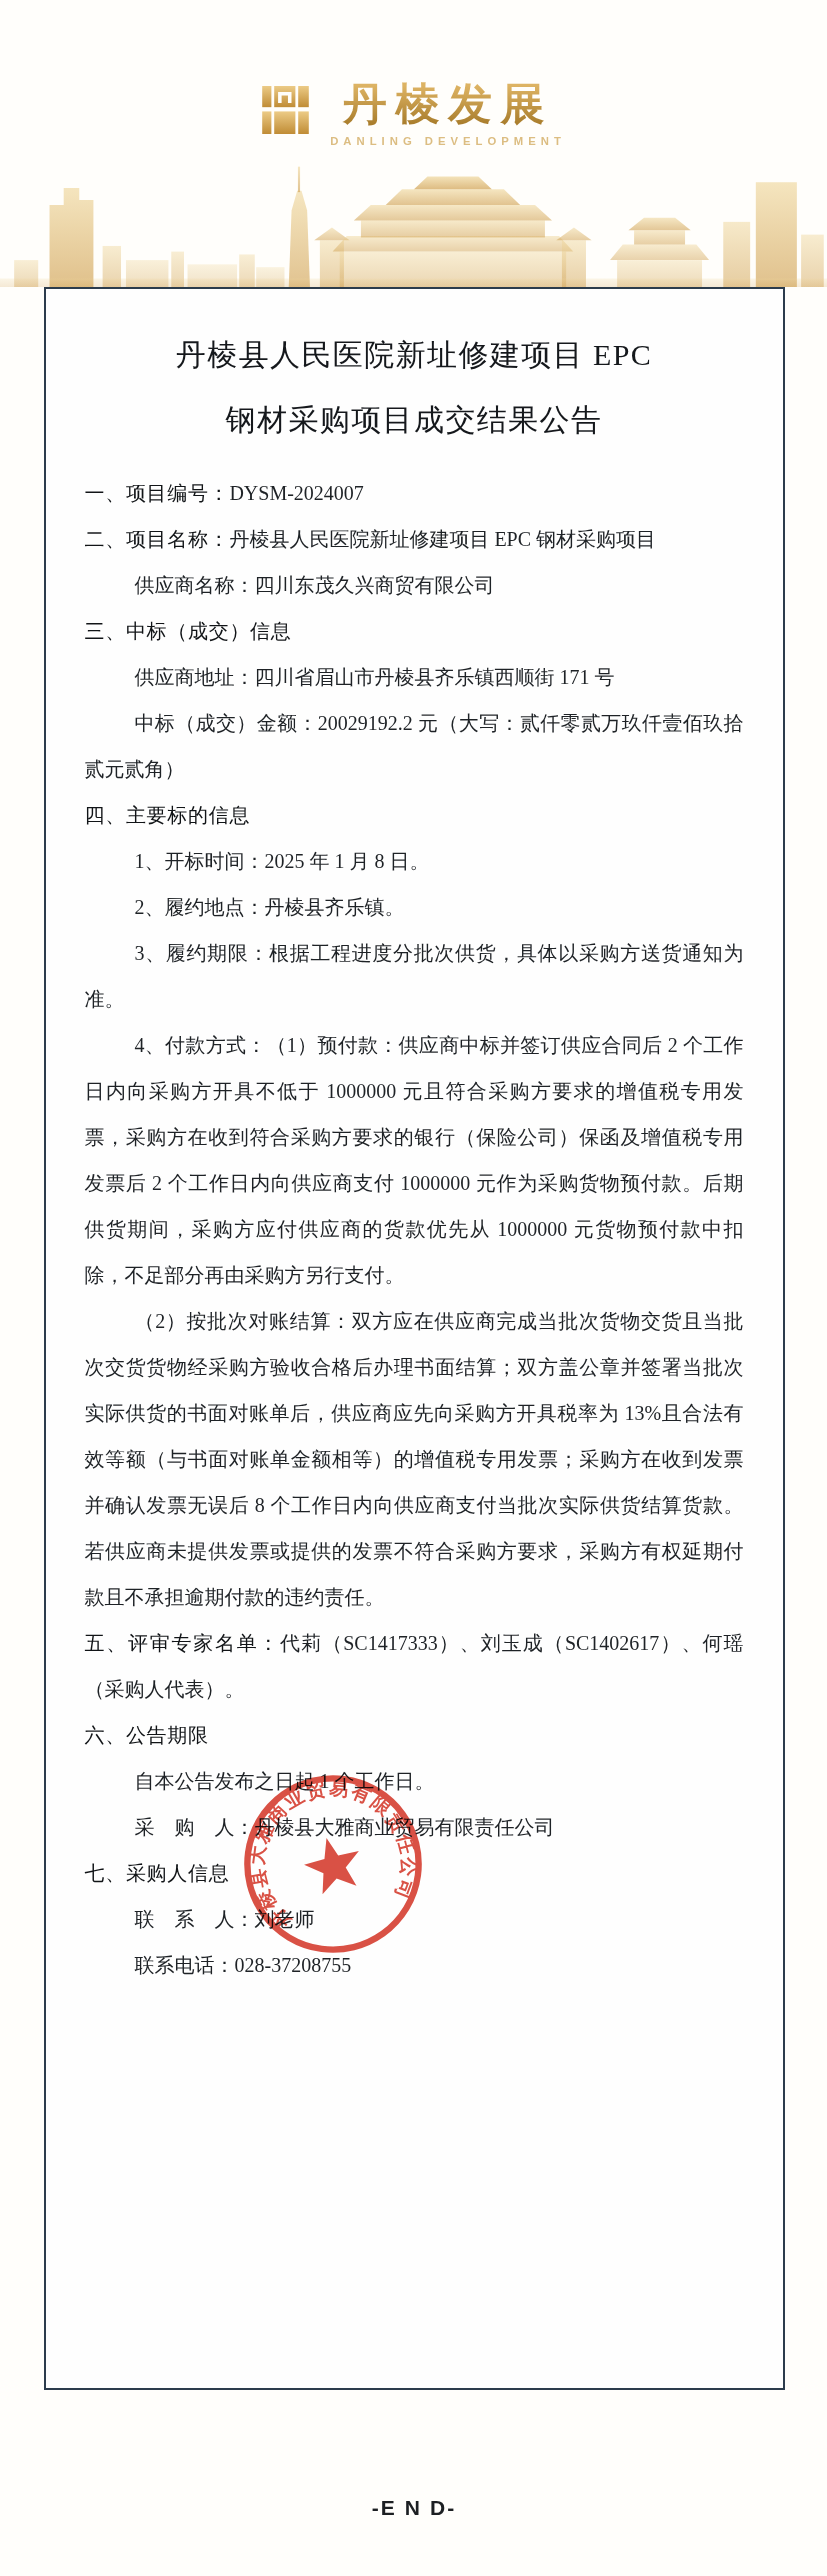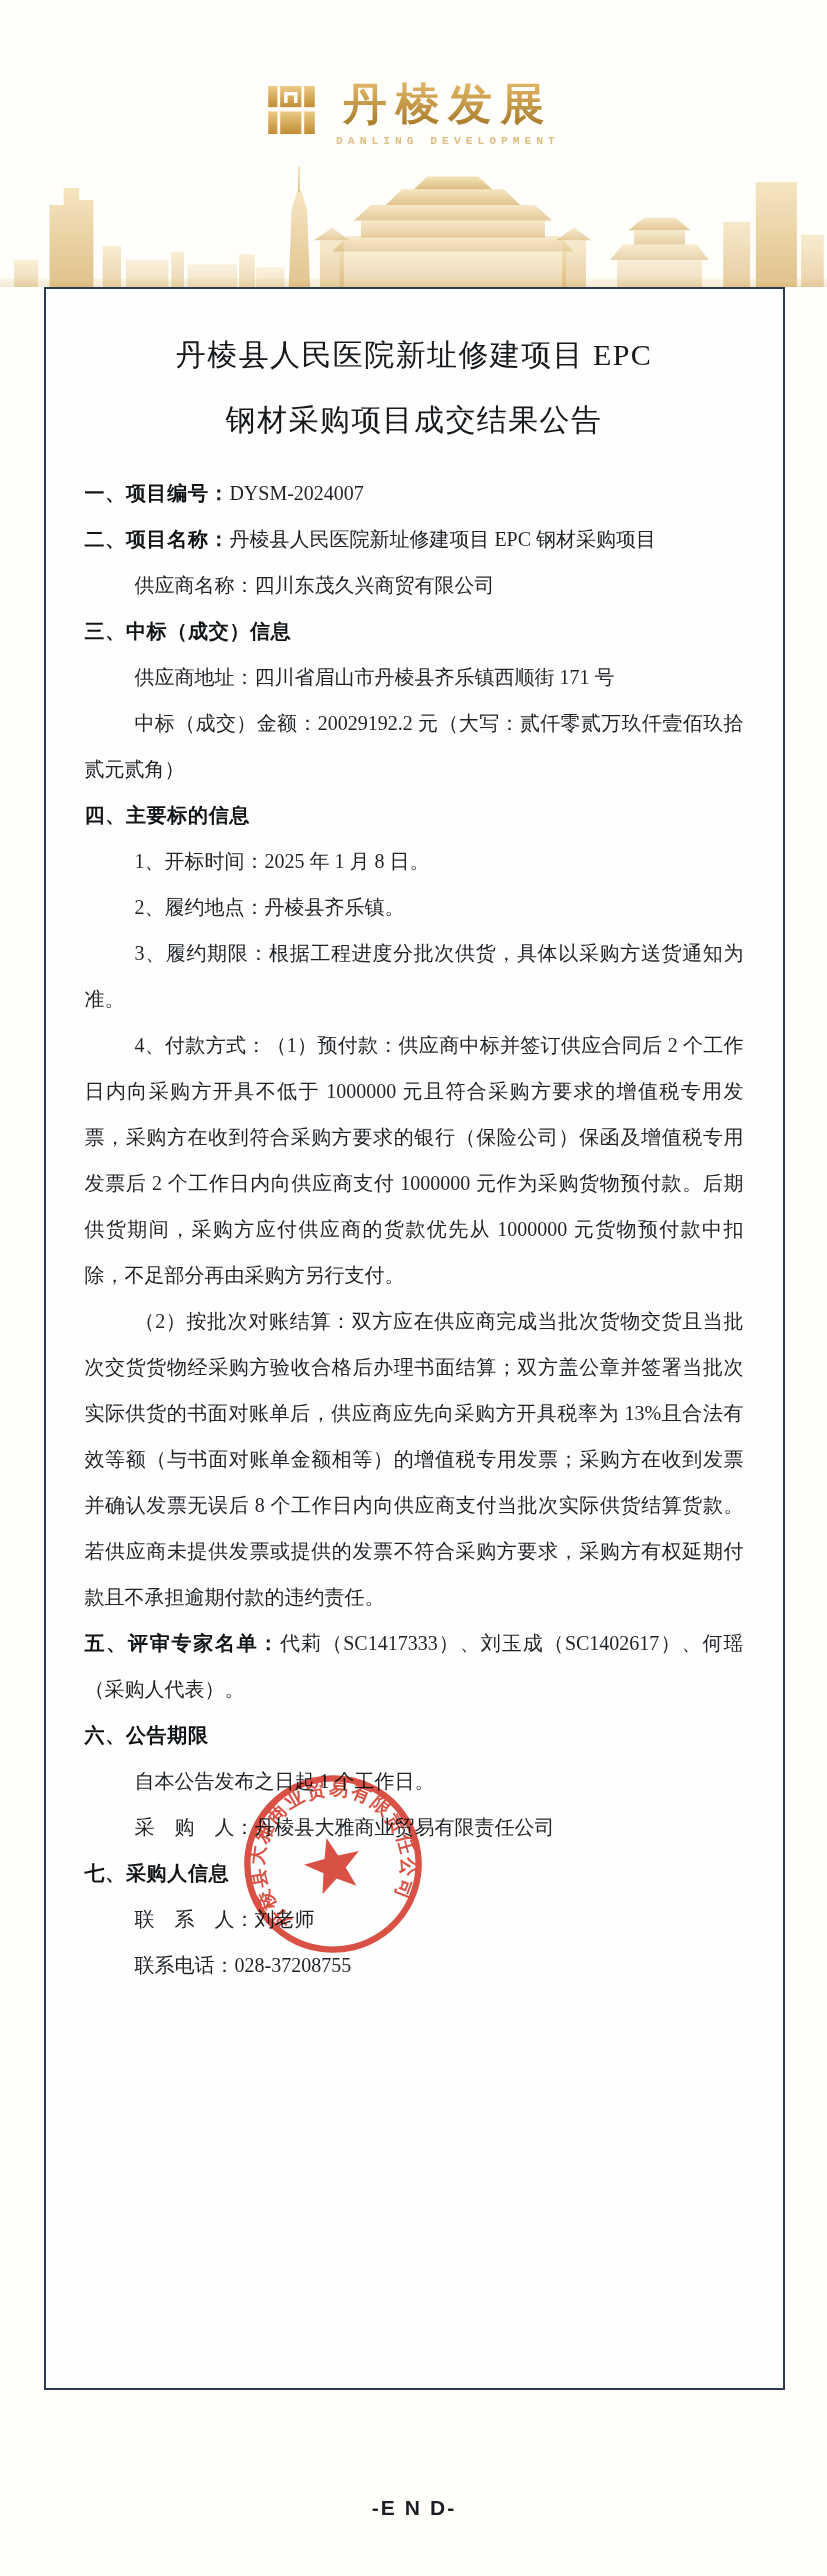--- a/index.html
+++ b/index.html
@@ -31,21 +31,21 @@
     font-size:44px;font-weight:700;letter-spacing:8.5px;line-height:1.05;
     font-family:"Liberation Serif",serif;
     color:#c6953e;
     background:linear-gradient(180deg,#ddb363 8%,#a97d2c 92%);
     -webkit-background-clip:text;background-clip:text;
     -webkit-text-fill-color:transparent;
     white-space:nowrap;
   }
   .brand-en{
     margin-top:7px;font-size:11.3px;font-weight:700;letter-spacing:5px;
-    color:#dcbd82;font-family:Liberation Mono, monospace;white-space:nowrap;
+    color:#dcbd82;font-family:Liberation Sans, sans-serif;white-space:nowrap;
   }
   .skyline{position:absolute;left:0;bottom:0;width:828px;height:126px;display:block;}
 
   
   .doc-card{
     position:relative;
     width:741px;height:2103px;
     margin:0 auto;
     background:#fefefe;
     border:2.8px solid var(--card-border,#2c3c4c);
@@ -60,21 +60,21 @@
   #doc-body{position:relative;}
   .doc-line{
     margin:0;
     font-family:"Liberation Serif",serif;
     font-size:20px;line-height:46px;color:var(--ink,#1e2226);
   }
   .doc-line.indent{text-indent:2.5em;}
   .doc-line.justify{text-align:justify;}
   .doc-line .lbl{
     font-family:"Liberation Sans",sans-serif;
-    font-weight:700;color:#111417;letter-spacing:0.7px;margin-top:38px;
+    font-weight:400;color:#111417;letter-spacing:0.7px;margin-top:38px;
   }
   .doc-line.heading .lbl{font-size:20px;}
   .doc-line .txt{font-family:"Liberation Serif",serif;}
 
   
   .seal{
     position:absolute;left:195px;top:1483px;
     width:184px;height:184px;
     opacity:.88;pointer-events:none;
     mix-blend-mode:multiply;

